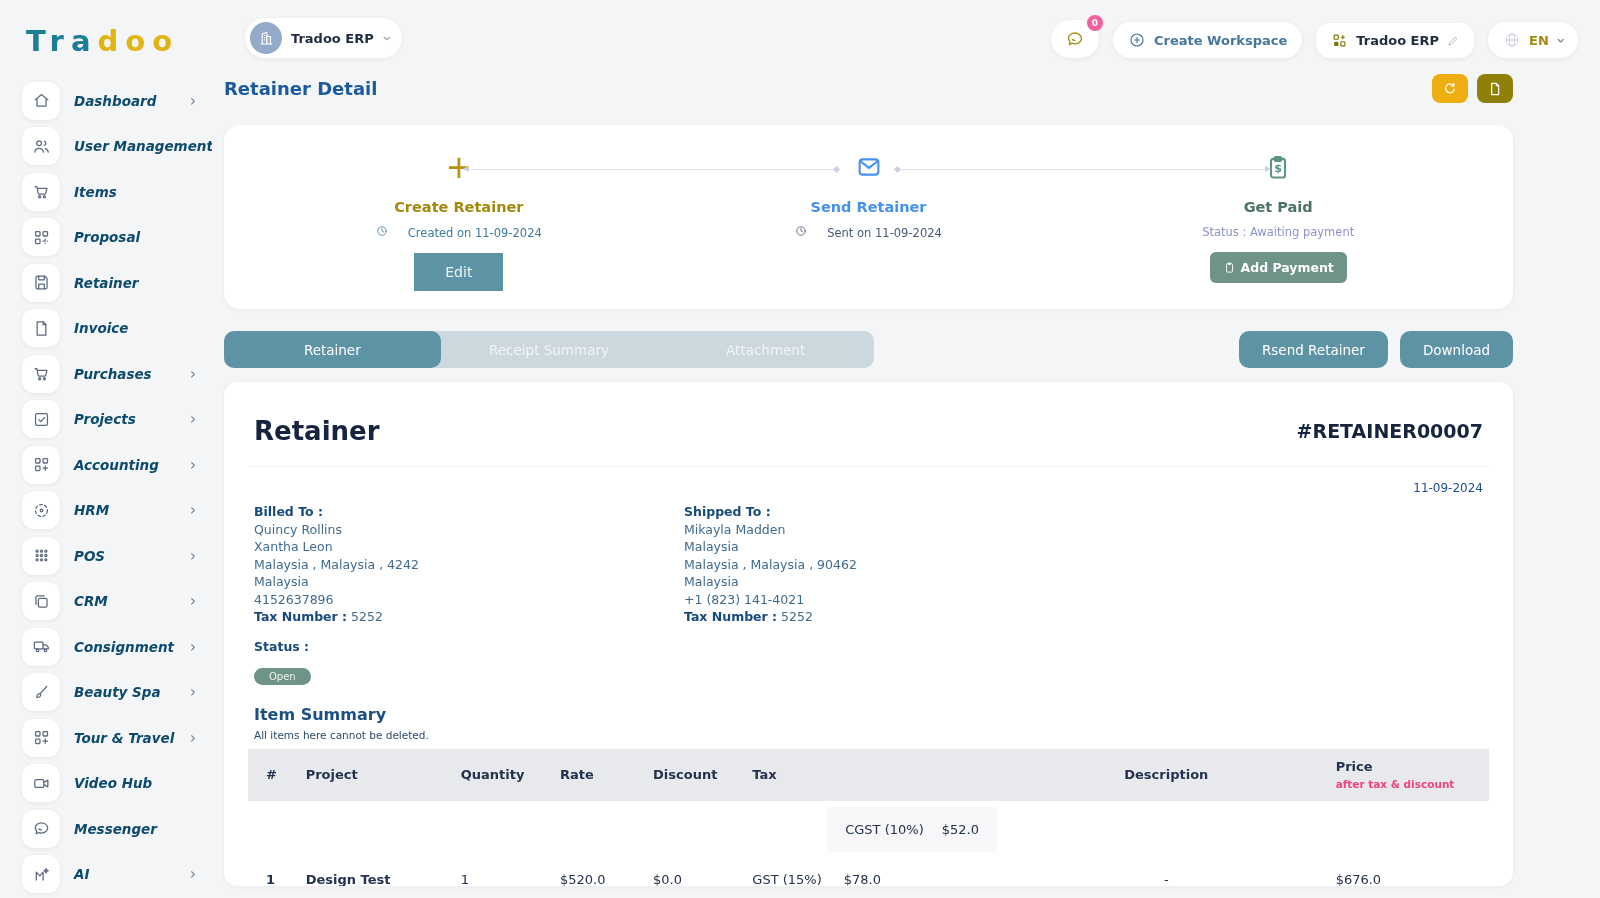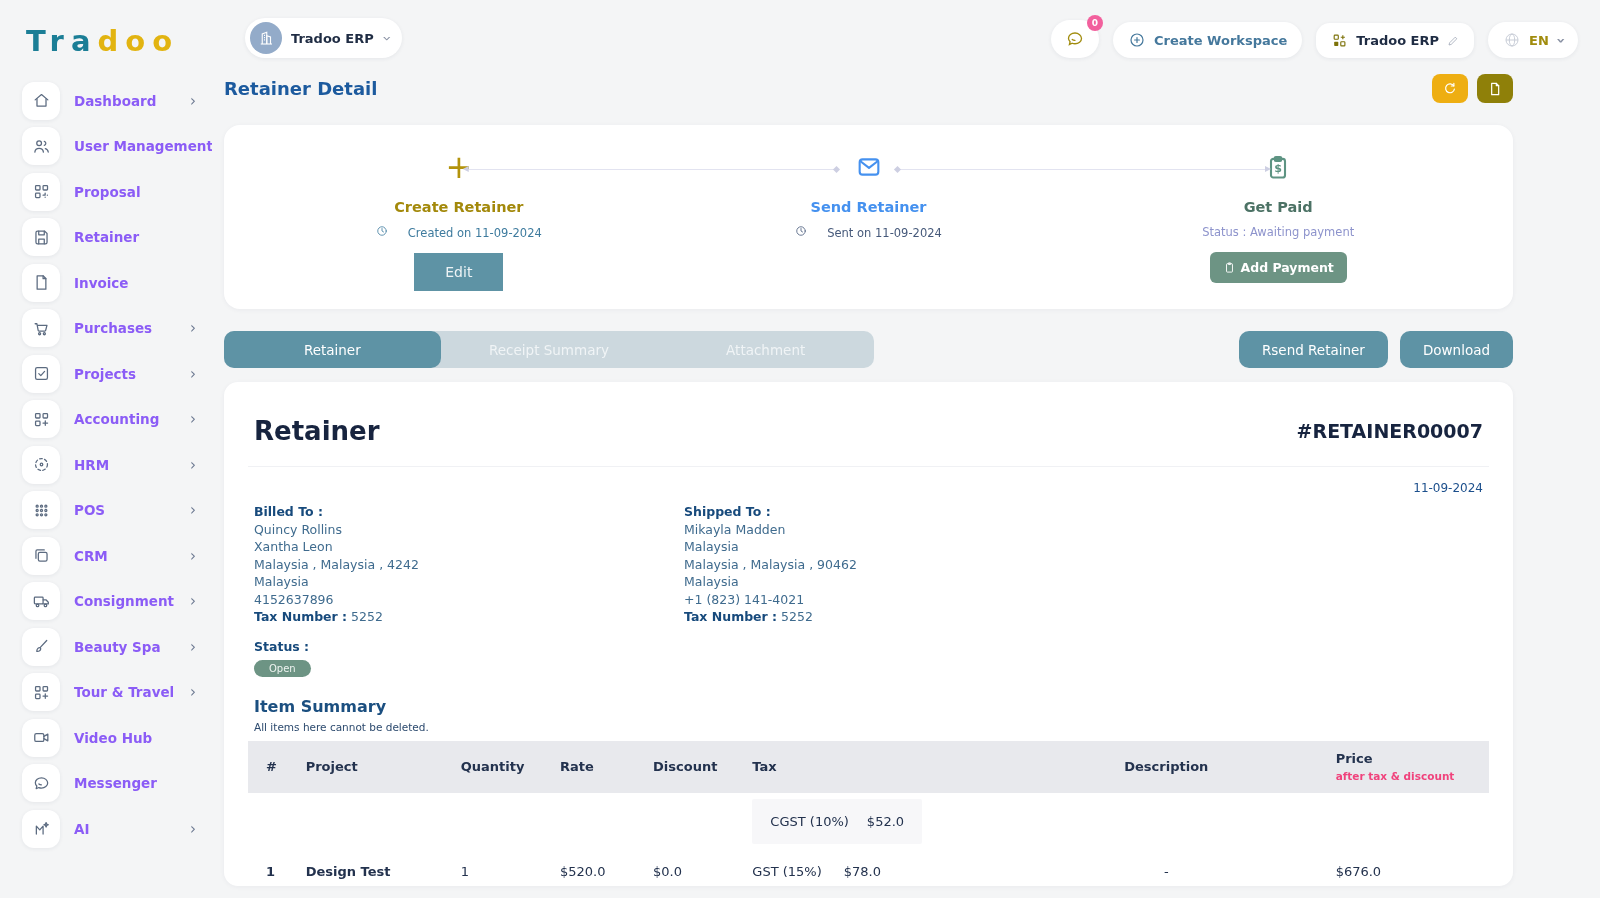--- a/index.html
+++ b/index.html
@@ -27,21 +27,21 @@
   .erp-pill svg.grid { width:17px; height:17px; stroke:#7d7209; fill:none; stroke-width:1.6; }
   .erp-pill svg.pen { width:12px; height:12px; stroke:#9aa2b2; fill:none; stroke-width:1.5; }
   .lang-pill { color:#a18c0e; }
   .lang-pill svg { width:18px; height:18px; stroke:#c6ccd6; fill:none; stroke-width:1.3; }
 
   
   .sidebar { position:absolute; left:0; top:58px; bottom:0; width:212px; padding:20px 10px 0 22px; overflow:hidden; }
   .s-item { display:flex; align-items:center; gap:14px; height:45.5px; cursor:pointer; }
   .s-icon-box { width:38px; height:38px; background:#fff; border-radius:12px; box-shadow:0 1px 4px rgba(30,40,70,.07); display:flex; align-items:center; justify-content:center; flex:none; }
   .s-icon-box svg { width:19px; height:19px; stroke:#5c6b80; fill:none; stroke-width:1.6; stroke-linecap:round; stroke-linejoin:round; }
-  .s-label { font-size:13.5px; font-weight:600; color:#8b5cf6; white-space:nowrap; }
+  .s-label { font-size:13.5px; font-weight:600; color:#0c4a6e; white-space:nowrap;font-style:italic; }
   .s-chev { margin-left:auto; color:#6b7890; font-size:15px; padding-right:6px; }
 
   
   .main { position:absolute; left:212px; top:58px; right:0; bottom:0; padding:16px 87px 0 12px; }
   .title-row { display:flex; align-items:center; justify-content:space-between; margin-bottom:22px; }
   .page-title { font-size:18px; font-weight:700; color:#1c5a9e; }
   .mini-btns { display:flex; gap:9px; }
   .mini-btn { width:36px; height:29px; border-radius:8px; border:none; display:flex; align-items:center; justify-content:center; cursor:pointer; }
   .mini-btn svg { width:16px; height:16px; stroke:#fff; fill:none; stroke-width:1.8; stroke-linecap:round; stroke-linejoin:round; }
   .mini-btn.gold { background:#eeae12; }
@@ -93,34 +93,34 @@
   .doc-number { font-size:19px; font-weight:700; color:#17243f; }
   .issue-block { text-align:right; margin:14px 6px 0; font-size:12px; color:#1c4f8c; }
   .issue-label { font-weight:700; }
   .issue-value { margin-top:6px; }
   .addr-row { display:flex; margin:8px 6px 10px; }
   .addr-col { width:430px; font-size:12.5px; color:#3f6b8e; line-height:17.5px; }
   .addr-label { font-weight:700; color:#174a7c; }
   .addr-tax b { color:#174a7c; }
   .status-block { margin:13px 6px 0; font-size:12.5px; }
   .status-label { font-weight:700; color:#174a7c; }
-  .status-badge { display:inline-block; margin-top:6px; background:#6d9484; color:#eef4f0; font-size:10px; padding:3px 15px; border-radius:10px; }
+  .status-badge { display:inline-block; margin-top:14px; background:#6d9484; color:#eef4f0; font-size:10px; padding:3px 15px; border-radius:10px; }
   .summary-title { margin:20px 6px 0; font-size:16px; font-weight:600; color:#1b4f80; }
   .summary-note { margin:5px 6px 0; font-size:10.5px; color:#2c4a6e; }
 
   table.items { width:100%; border-collapse:collapse; margin-top:8px; }
   table.items th { background:#e8e9ed; font-size:13px; font-weight:700; color:#23324e; text-align:left; padding:9px 8px; height:52px; vertical-align:middle; }
   table.items th.c { text-align:center; }
   .price-sub { font-size:10.5px; color:#f0427c; font-weight:700; margin-top:4px; }
   table.items td { font-size:13px; color:#23324e; padding:10px 8px; vertical-align:middle; }
   td.c { text-align:center; }
   .tax-pair { display:flex; gap:22px; }
   .tax-pair .amt { min-width:46px; }
   .tax-detail-box { display:inline-flex; gap:18px; background:#f7f7f9; padding:15px 18px; border-radius:2px; font-size:13px; color:#23324e; }
-  tr.detail-row td { padding:6px 8px 4px; }
+  tr.detail-row td { padding:6px 8px 4px;text-align:right; }
   tr.item-row td { padding-top:16px; }
 </style>
 </head>
 <body>
 
 <div class="topbar">
   <div class="logo">
     <span class="lt">Tra</span><span class="lg">doo</span>
   </div>
   <div class="ws-pill">
@@ -187,20 +187,30 @@
     <div class="s-item">
       <span class="s-icon-box">
         <svg viewBox="0 0 24 24">
           <circle cx="9" cy="8" r="3"></circle>
           <path d="M3.6 19c.4-3 2.6-4.6 5.4-4.6S14 16 14.4 19"></path>
           <path d="M15.5 5.4a2.7 2.7 0 0 1 0 5.2"></path>
           <path d="M16.8 14.6c2 .5 3.4 1.9 3.7 4.4"></path>
         </svg>
       </span>
       <span class="s-label">User Management</span>
+    </div>
+    <div class="s-item">
+      <span class="s-icon-box">
+        <svg viewBox="0 0 24 24">
+          <path d="M4 6h2.2l1.6 8.5a1 1 0 0 0 1 .8h7.4a1 1 0 0 0 1-.8L18.9 8H7"></path>
+          <circle cx="9.6" cy="18.6" r="1.3"></circle>
+          <circle cx="15.6" cy="18.6" r="1.3"></circle>
+        </svg>
+      </span>
+      <span class="s-label">Items</span>
     </div>
     <div class="s-item">
       <span class="s-icon-box">
         <svg viewBox="0 0 24 24">
           <rect x="4.5" y="4.5" width="5.6" height="5.6" rx="1"></rect>
           <rect x="14" y="4.5" width="5.6" height="5.6" rx="1"></rect>
           <rect x="4.5" y="14" width="5.6" height="5.6" rx="1"></rect>
           <path d="M14 16.6h2.4M19.4 16.6h.1M16.6 14v2.4M16.6 19.2v.2"></path>
         </svg>
       </span>

